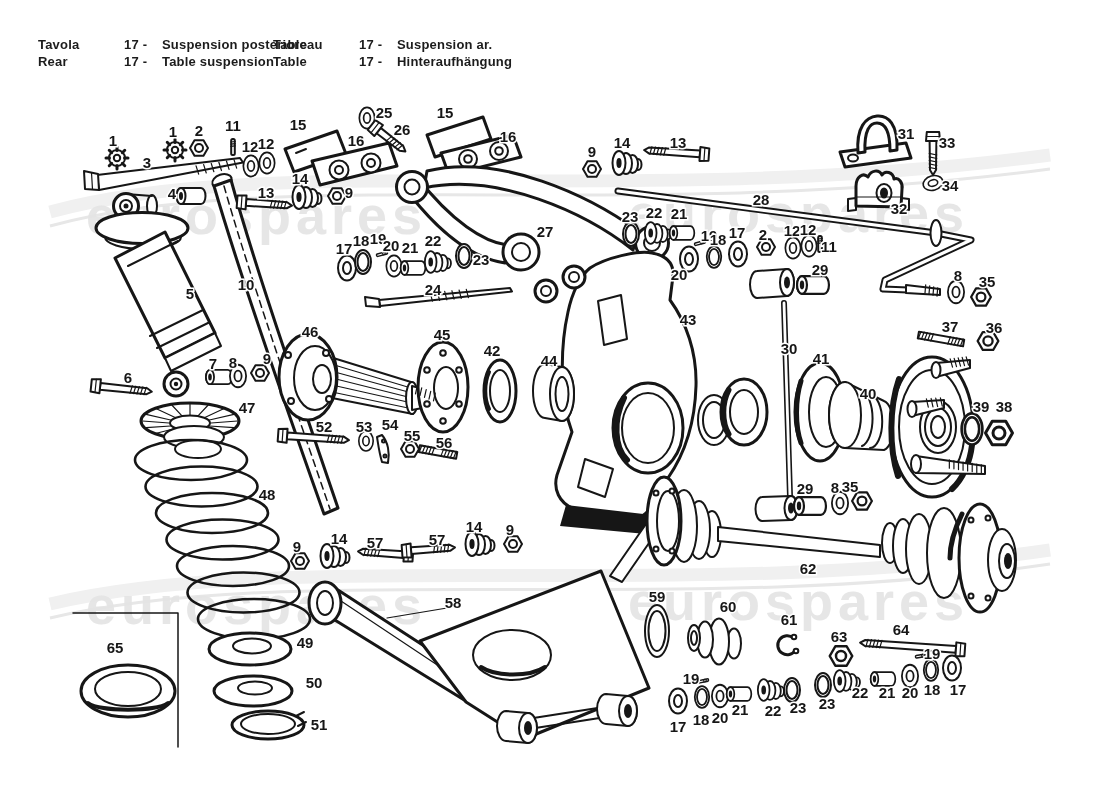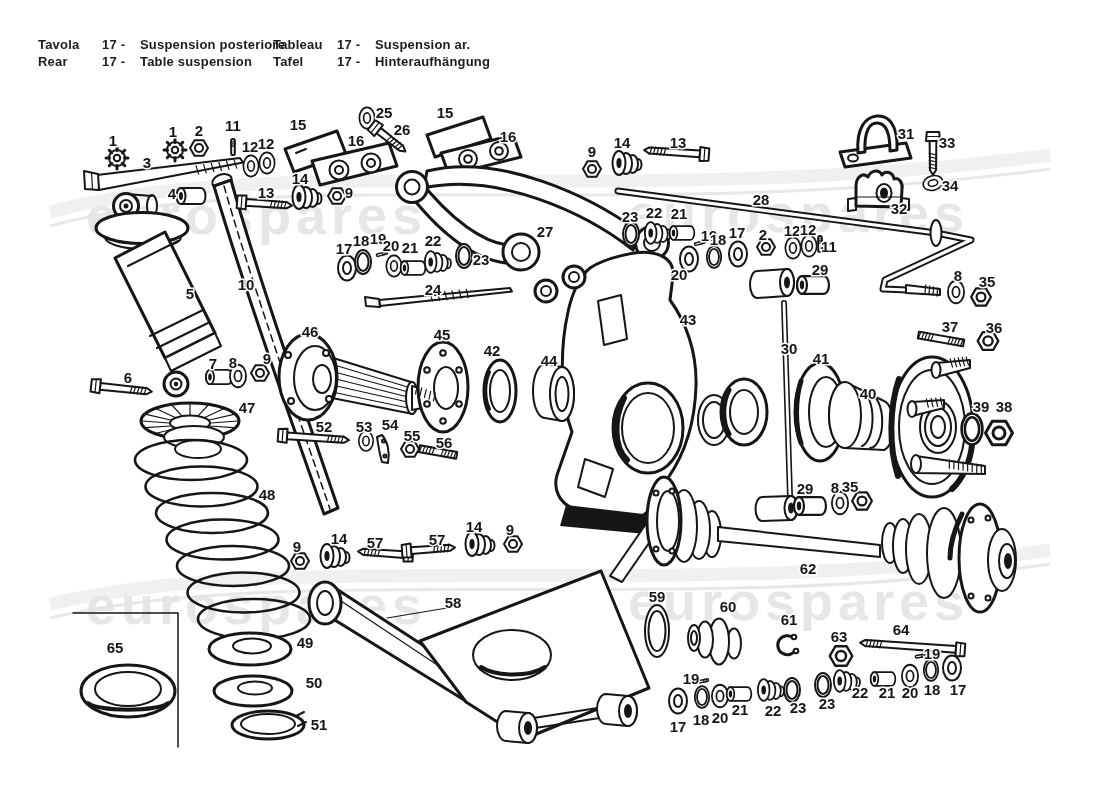--- a/index.html
+++ b/index.html
@@ -4,21 +4,21 @@
 <style>
   html,body{margin:0;padding:0;background:#ffffff;}
   .stage{position:relative;width:1100px;height:800px;background:#fff;overflow:hidden;
          font-family:"Liberation Sans",sans-serif;}
   .titleblock{position:absolute;top:36px;left:38px;z-index:5;color:#1c1c1c;
               font-size:13px;font-weight:bold;letter-spacing:.2px;line-height:17px;}
   .tcol{position:absolute;top:0;}
   .tcol2{left:235px;}
   .trow{display:flex;white-space:nowrap;}
   .t-label{display:inline-block;width:64px;}
-  .t-num{display:inline-block;width:38px;}
+  .t-num{display:inline-block;width:38px;margin-left:22px;}
   svg{position:absolute;top:0;left:0;}
   .ln{fill:none;stroke:#161616;stroke-width:2;stroke-linecap:round;stroke-linejoin:round;}
   .th{fill:none;stroke:#161616;stroke-width:1.2;stroke-linecap:round;}
   .wt{fill:#ffffff;stroke:#161616;stroke-width:2;stroke-linejoin:round;}
   .l3{stroke-width:3;}
   .dk{fill:#161616;stroke:none;}
   .bo{fill:none;stroke:#161616;stroke-width:7;stroke-linejoin:round;stroke-linecap:round;}
   .bi{fill:none;stroke:#ffffff;stroke-width:3.2;stroke-linejoin:round;stroke-linecap:round;}
   text.pn{font-family:"Liberation Sans",sans-serif;font-size:15px;font-weight:bold;fill:#161616;
           text-anchor:middle;dominant-baseline:central;paint-order:stroke;stroke:#ffffff;stroke-width:3px;}
@@ -45,21 +45,21 @@
         <span class="t-title">Table suspension</span>
       </div>
     </div>
     <div class="tcol tcol2">
       <div class="trow">
         <span class="t-label">Tableau</span>
         <span class="t-num">17 -</span>
         <span class="t-title">Suspension ar.</span>
       </div>
       <div class="trow">
-        <span class="t-label">Tafel</span>
+        <span class="t-label">Table</span>
         <span class="t-num">17 -</span>
         <span class="t-title">Hinteraufhängung</span>
       </div>
     </div>
   </div>
 
   <svg id="diagram" width="1100" height="800" viewBox="0 0 1100 800">
 
     <g id="wm-layer">
       <path class="swoosh" d="M50,212 C280,150 640,210 1050,155"></path>

